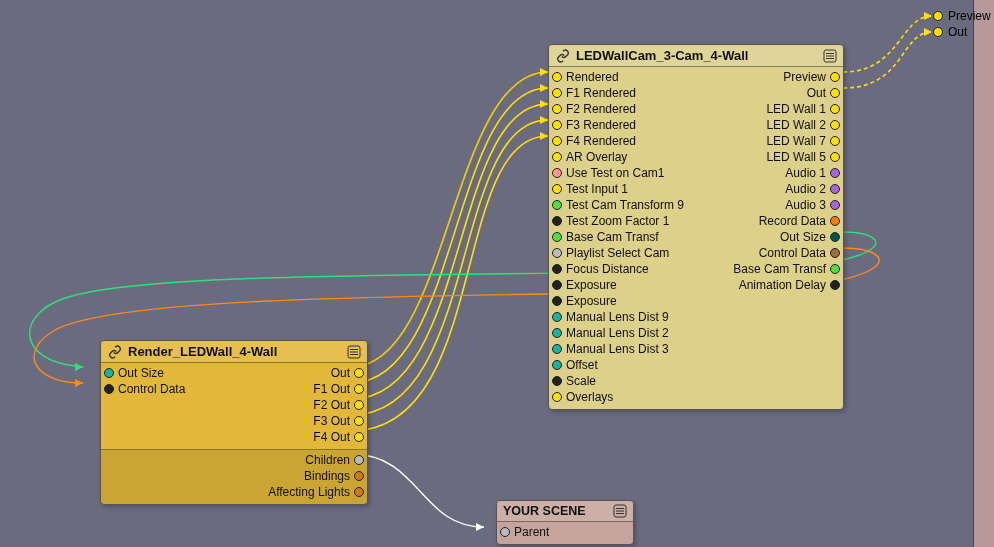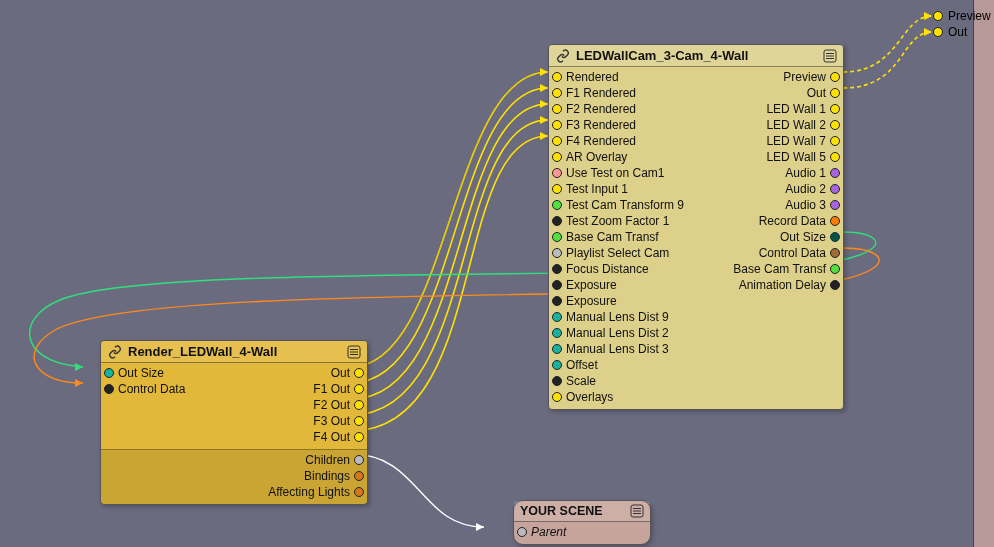--- a/index.html
+++ b/index.html
@@ -413,33 +413,33 @@
           </div>
           <div class="port right">
             <span class="dot c-black"></span>
             <span>Animation Delay</span>
           </div>
         </div>
     </div>
   </div>
 </div>
 
-<div id="node-scene" class="node" style="left:513px; top:500px;border-radius:10px;">
+<div id="node-scene" class="node" style="left:496px; top:500px;">
   <div class="title">
     <span>YOUR SCENE</span>
     <span class="spacer"></span>
     <svg width="14" height="14" viewBox="0 0 14 14">
         <rect x="1" y="1" width="12" height="12" rx="2" fill="none" stroke="#333"></rect>
         <line x1="3" y1="4.5" x2="11" y2="4.5" stroke="#333"></line>
         <line x1="3" y1="7" x2="11" y2="7" stroke="#333"></line>
         <line x1="3" y1="9.5" x2="11" y2="9.5" stroke="#333"></line>
       </svg>
   </div>
   <div class="body">
-    <div class="portcol left" style="padding:0 3px;font-style:italic;" id="scene-inputs">
+    <div class="portcol left" style="padding:0 3px;" id="scene-inputs">
         <div class="port ">
           <span class="dot c-gray"></span>
           <span>Parent</span>
         </div>
       </div>
   </div>
 </div>
 
 <div class="rightbar"></div>
 

